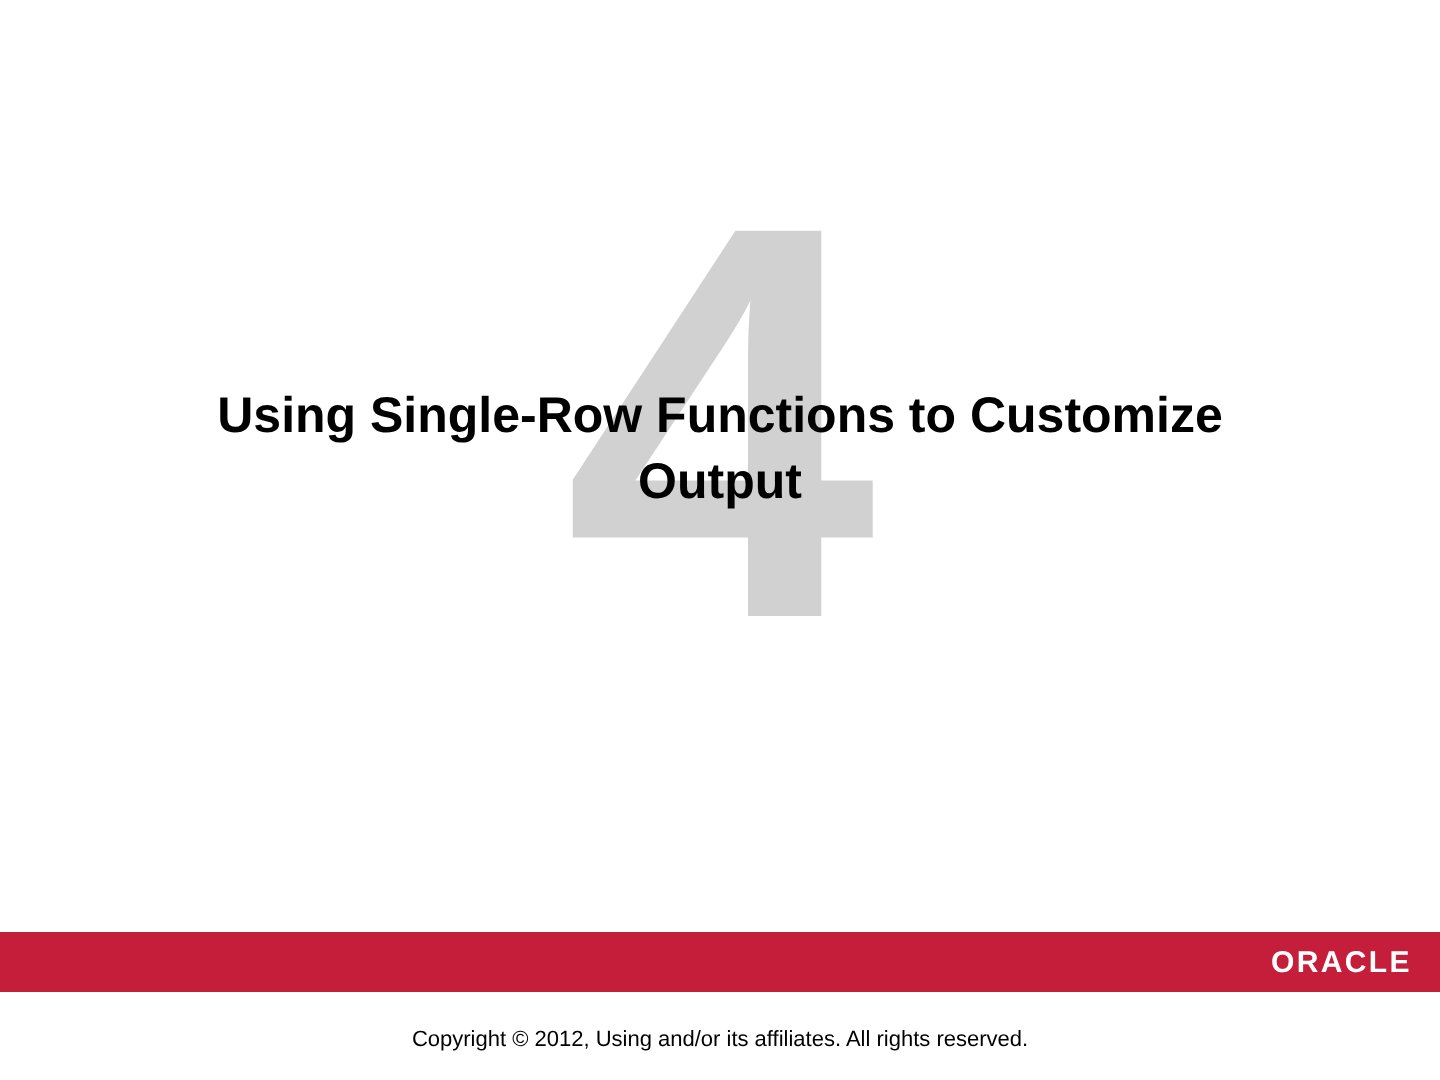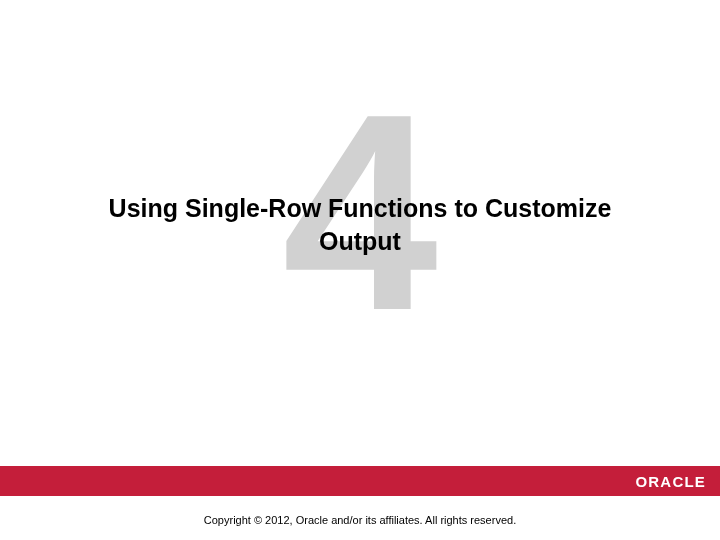--- a/index.html
+++ b/index.html
@@ -77,14 +77,14 @@
   </style>
 </head>
 <body>
 
 <div class="slide">
   <div class="big-number">4</div>
   <div class="title">Using Single-Row Functions to Customize Output</div>
   <div class="red-bar">
     <span class="oracle-logo">ORACLE</span>
   </div>
-  <div class="copyright">Copyright © 2012, Oracle and/or its affiliates. All rights reserved.</div>
+  <div class="copyright">Copyright © 2012, Using and/or its affiliates. All rights reserved.</div>
 </div>
 
 </body></html>

